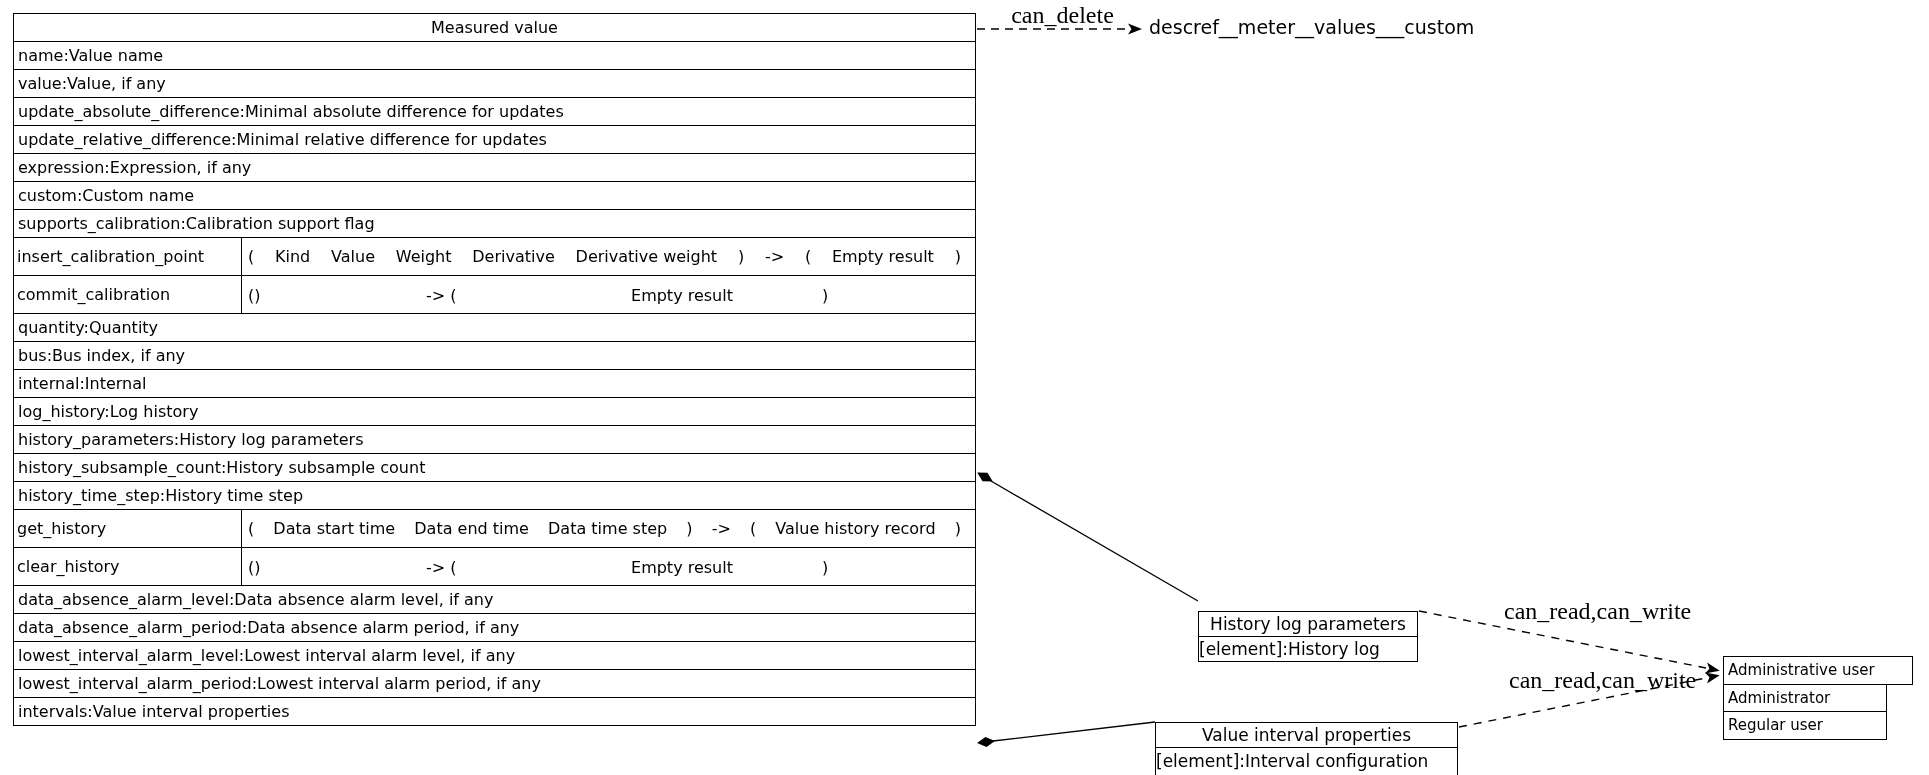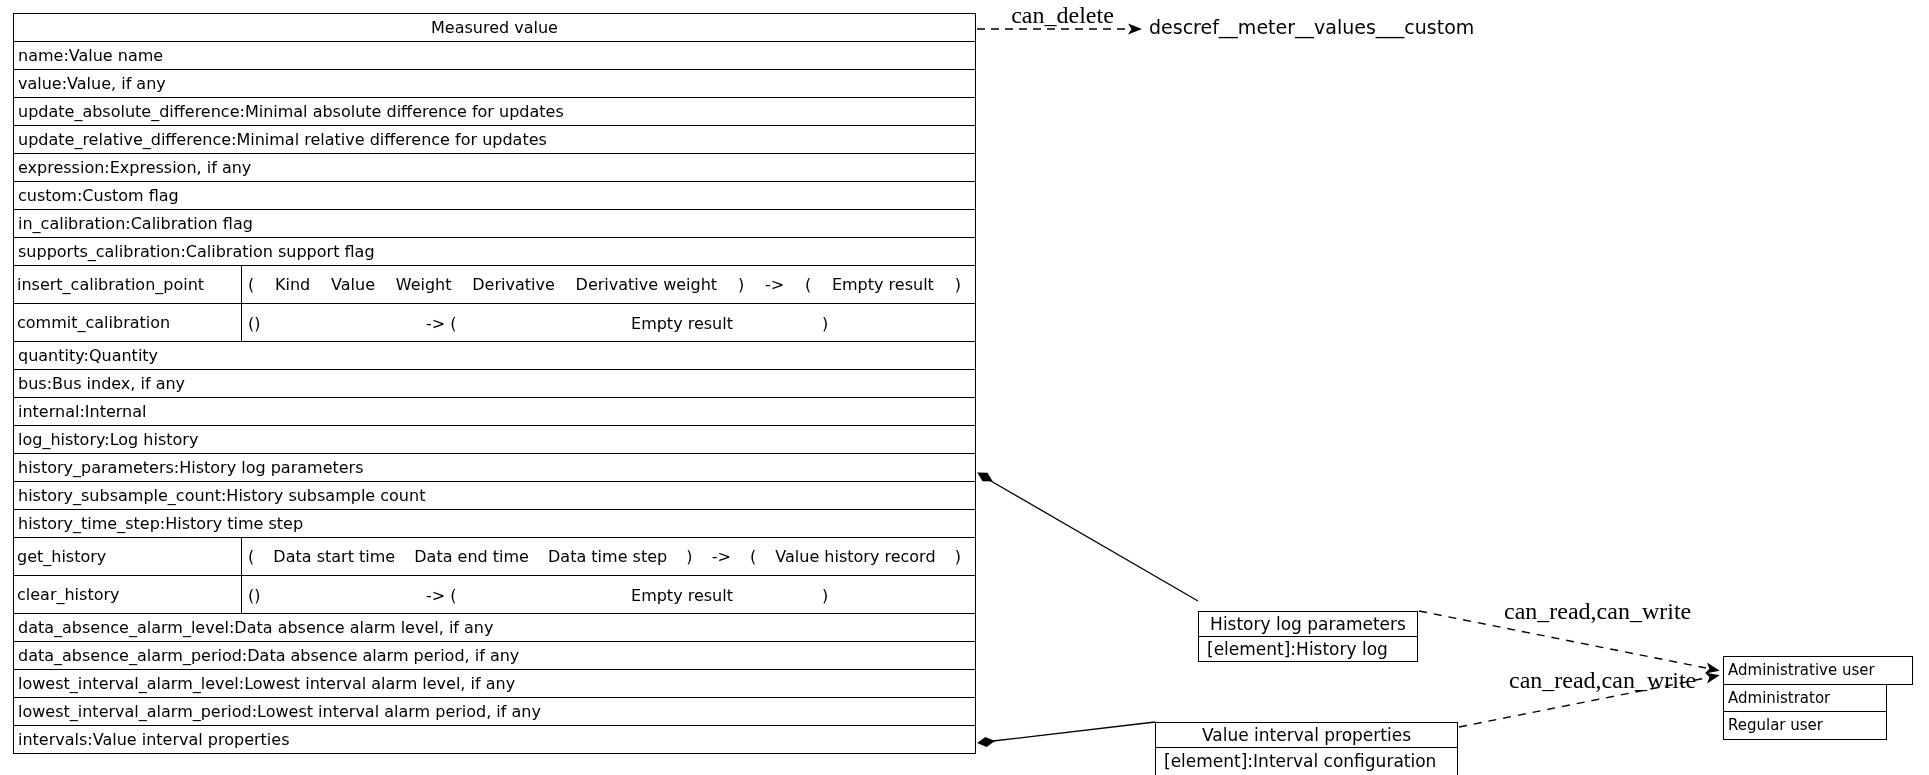--- a/index.html
+++ b/index.html
@@ -23,21 +23,21 @@
   .possig .p1{left:6px;}
   .possig .p2{left:184px;}
   .possig .p3{left:330px;width:220px;text-align:center;}
   .possig .p4{left:580px;}
 
   
   .node{position:absolute;box-sizing:border-box;background:#fff;font-size:17px;}
   .node .nhdr{border:1px solid #000;box-sizing:border-box;text-align:center;
               white-space:nowrap;overflow:hidden;margin-top:15px;}
   .node .nrow{border:1px solid #000;border-top:none;box-sizing:border-box;
-              padding-left:8px;white-space:nowrap;overflow:hidden;}
+              padding-left:0;white-space:nowrap;overflow:hidden;}
 
   .abox{position:absolute;border:1px solid #000;box-sizing:border-box;background:#fff;
         font-size:15px;padding-left:4px;white-space:nowrap;overflow:hidden;}
 
   
   .edge-label{position:absolute;font-family:"Liberation Serif","DejaVu Serif",serif;
               font-size:24px;text-align:center;white-space:nowrap;}
   .node-label{position:absolute;font-size:19px;white-space:nowrap;}
 </style>
 </head>
@@ -74,22 +74,21 @@
   </svg>
 
   <div class="mv-table">
     <div class="hdr">Measured value</div>
 
     <div class="r">name:Value name</div>
     <div class="r">value:Value, if any</div>
     <div class="r">update_absolute_difference:Minimal absolute difference for updates</div>
     <div class="r">update_relative_difference:Minimal relative difference for updates</div>
     <div class="r">expression:Expression, if any</div>
-    <div class="r">custom:Custom flag</div>
-    <div class="r">in_calibration:Calibration flag</div>
+    <div class="r">custom:Custom name</div>
     <div class="r">supports_calibration:Calibration support flag</div>
 
     <div class="mrow">
       <div class="mlabel">insert_calibration_point</div>
       <div class="msig flexsig">
         <span>(</span>
         <span>Kind</span>
         <span>Value</span>
         <span>Weight</span>
         <span>Derivative</span>

